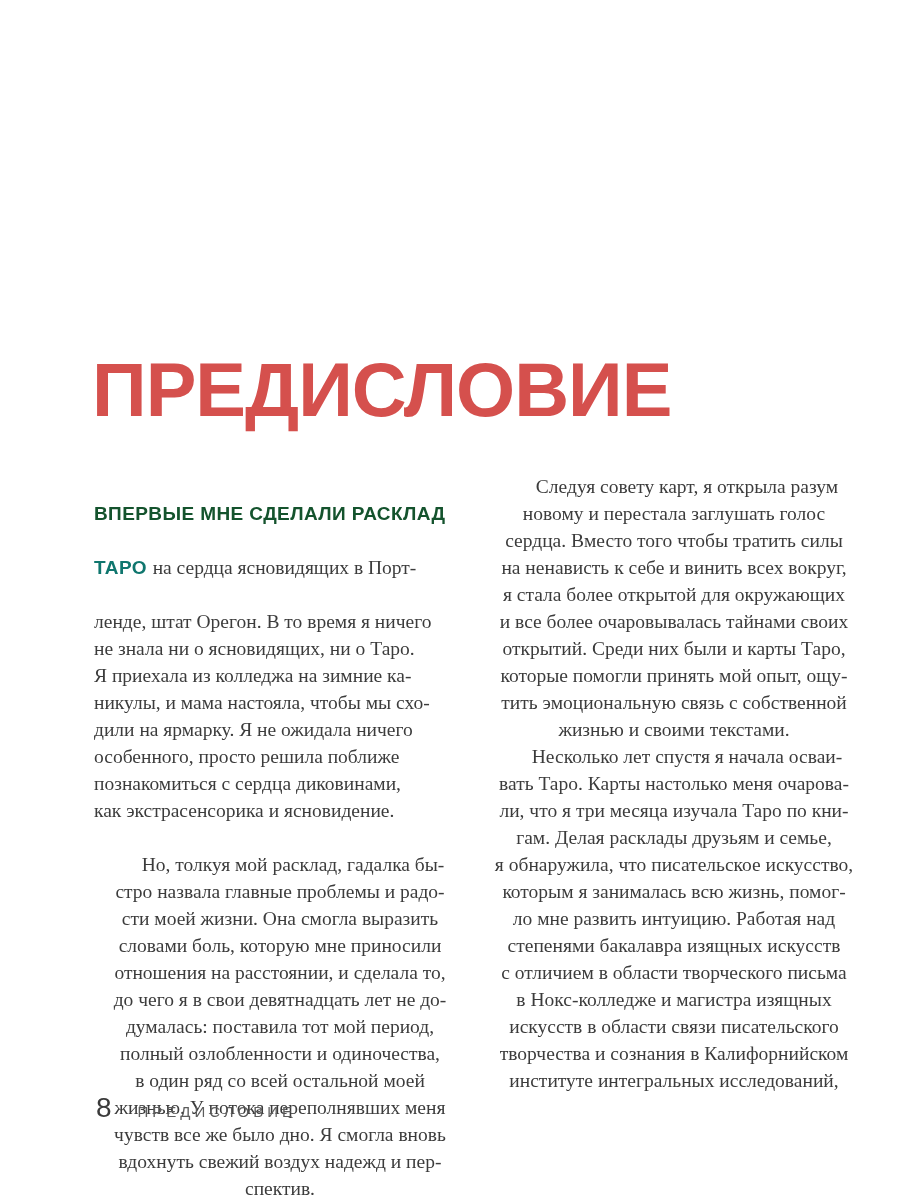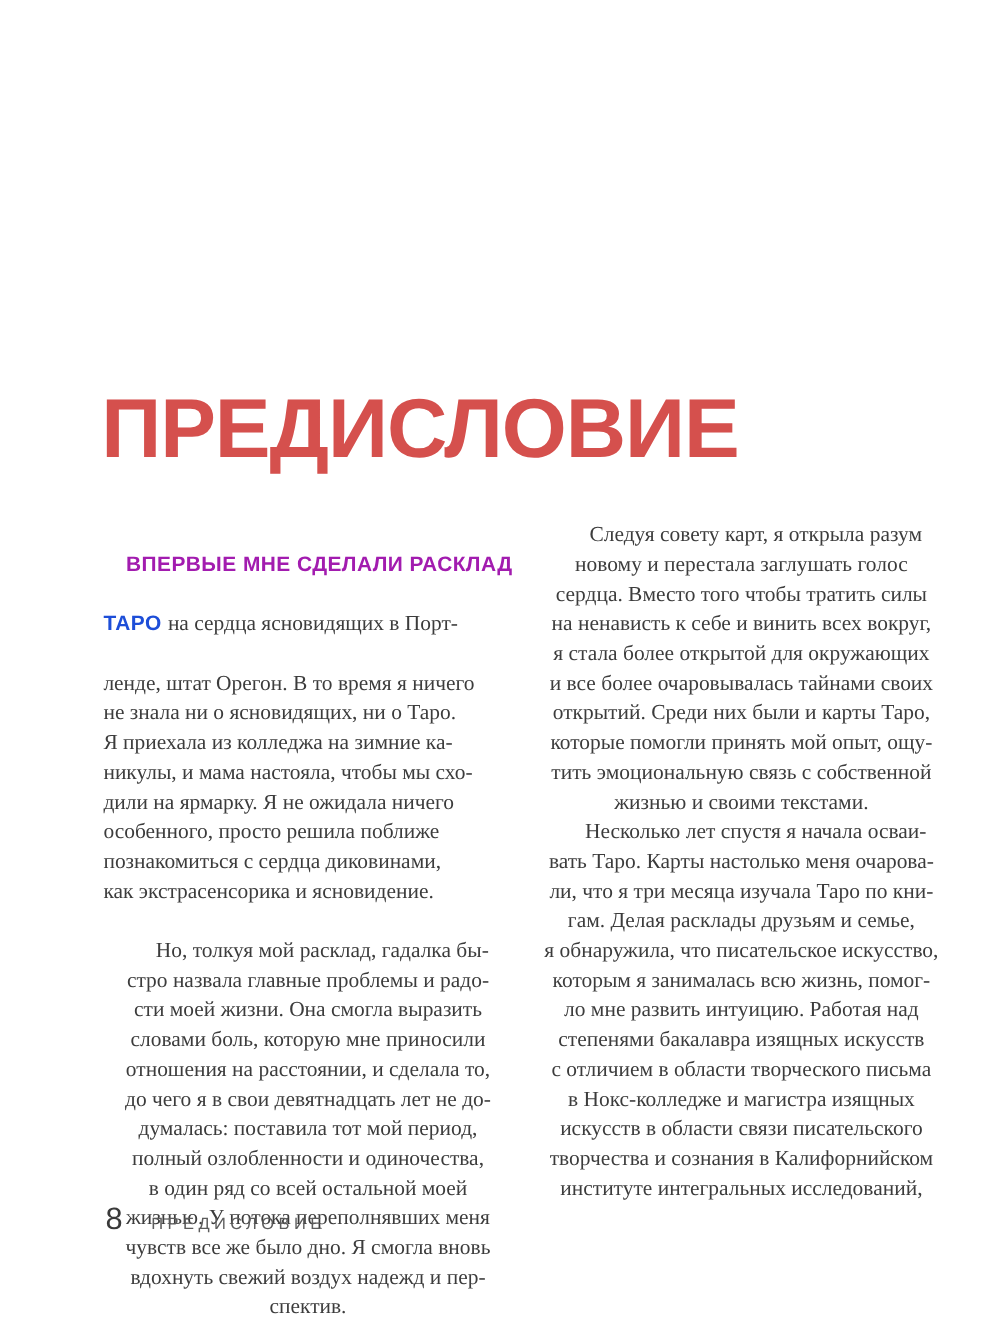--- a/index.html
+++ b/index.html
@@ -36,31 +36,30 @@
     line-height: 27px;
     color: #3c3c3c;
   }
   .para { white-space: pre-line; margin: 0; }
   .para.indented { text-indent: 26px; text-align: center; }
   .lead-line {
     font-family: "Liberation Sans", sans-serif;
     font-weight: bold;
     font-size: 19px;
     letter-spacing: 0.4px;
-    color: #a21caf;
+    color: #14532d;
     line-height: 27px;
-    text-align: right;
   }
   .mixed-line { line-height: 27px; white-space: nowrap; }
   .lead-word {
     font-family: "Liberation Sans", sans-serif;
     font-weight: bold;
     font-size: 19px;
     letter-spacing: 0.4px;
-    color: #1d4ed8;
+    color: #0f766e;
     margin-right: 0.3em;
   }
   .footer {
     position: absolute;
     left: 96px;
     top: 1092px;
     display: flex;
     align-items: baseline;
     gap: 26px;
     font-family: "Liberation Sans", sans-serif;

